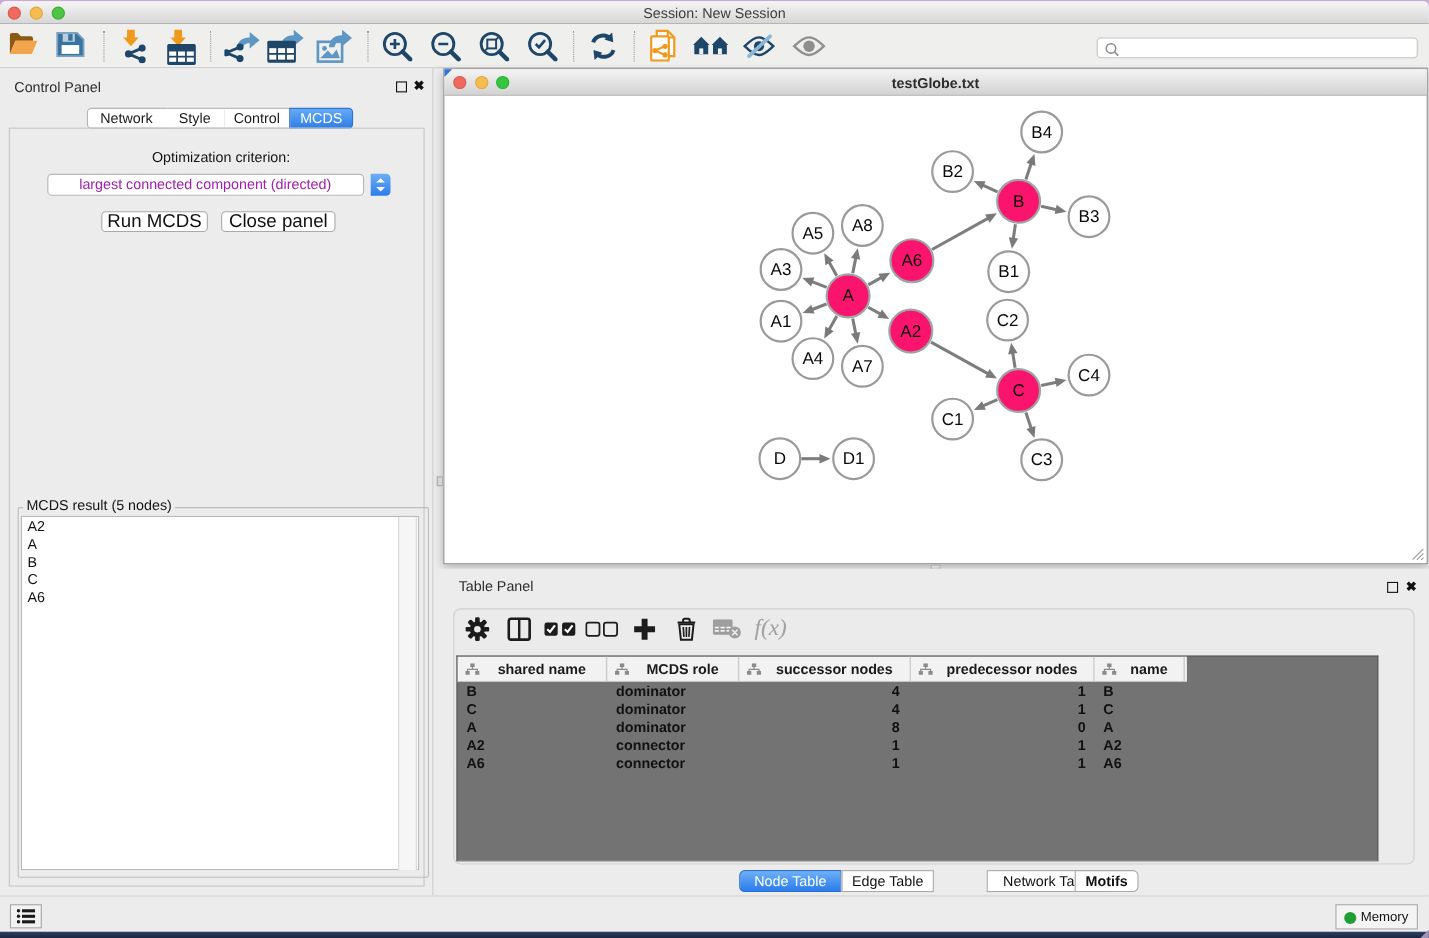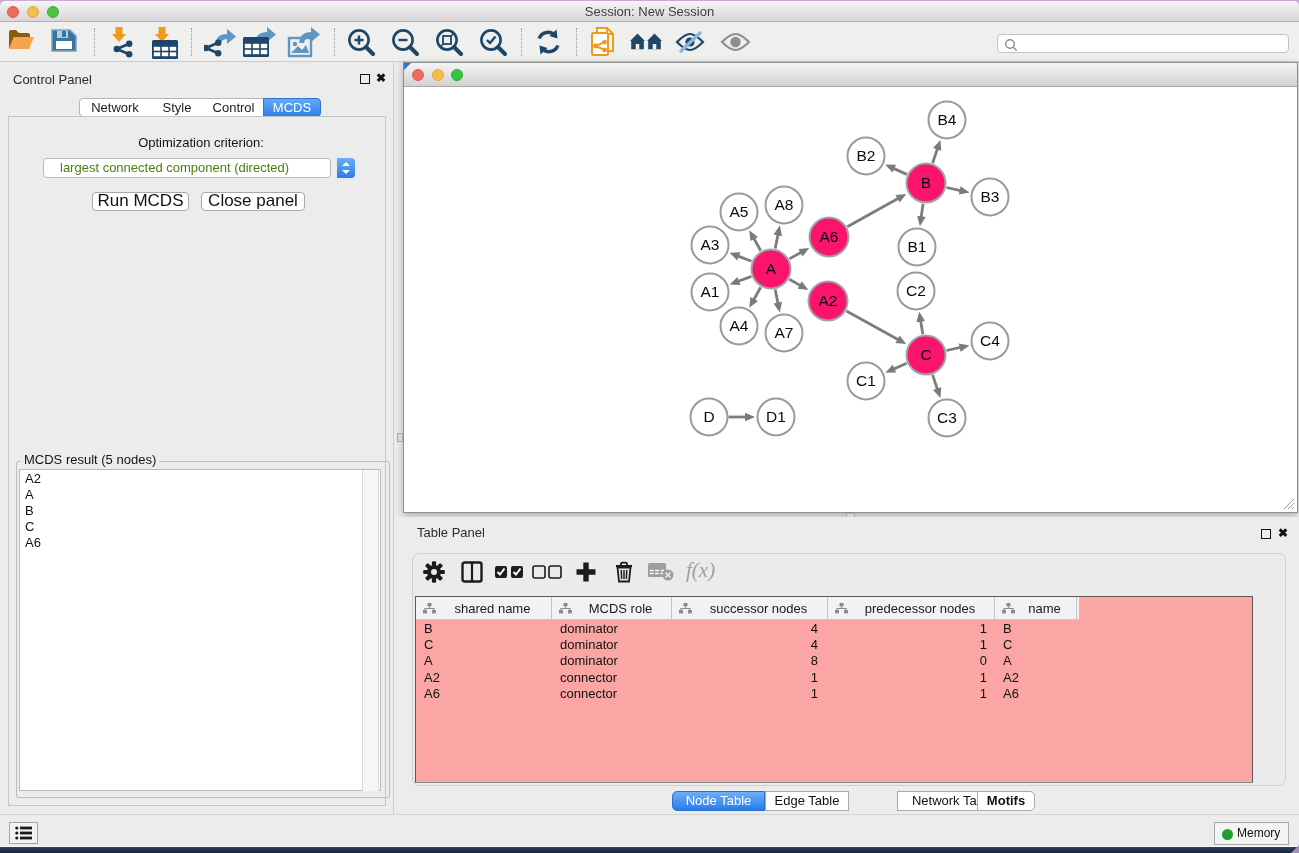--- a/index.html
+++ b/index.html
@@ -20,21 +20,21 @@
 #cp-title { left:13px; top:10px; font-size:13px; color:#2c2c2c; }
 #cp-float { left:360px; top:12px; width:10px; height:10px; border:1.6px solid #111; }
 #cp-close { left:376px; top:9px; font-size:12px; color:#111; font-weight:bold; }
 .tab { position:absolute; top:36px; height:19px; background:#fff; border:1px solid #b5b5b5; font-size:13px; color:#1c1c1c; text-align:center; line-height:17px; }
 #tab-network { left:79px; width:72px; border-radius:4px 0 0 4px; }
 #tab-style { left:150px; width:55px; border-left:none; }
 #tab-select { left:204px; width:60px; border-left:none; }
 #tab-mcds { left:263px; width:58px; border-radius:0 4px 4px 0; border:1px solid #2e72d2; background:linear-gradient(#66aaf5,#2e7fe9); color:#fff; }
 #cp-inner { left:8px; top:54px; width:378px; height:690px; border:1px solid #c6c6c6; }
 #opt-label { left:4px; top:73px; width:394px; text-align:center; font-size:13px; color:#141414; }
-#dropdown { left:43px; top:96px; width:288px; height:20px; background:#fff; border:1px solid #b7b7b7; border-radius:4px; font-size:13px; color:#4d7c0f; line-height:18px; padding-left:16px; }
+#dropdown { left:43px; top:96px; width:288px; height:20px; background:#fff; border:1px solid #b7b7b7; border-radius:4px; font-size:13px; color:#a21caf; line-height:18px; padding-left:28px; }
 #dd-btn { left:337px; top:96px; width:18px; height:20px; border-radius:0 4px 4px 0; background:linear-gradient(#6cadf6,#2d7de8); }
 .pbtn { position:absolute; top:130px; height:19px; background:#fff; border:1px solid #a9a9a9; border-radius:4px; font-size:17px; color:#111; text-align:center; line-height:16px; }
 #btn-run { left:92px; width:97px; }
 #btn-close { left:201px; width:104px; }
 #resgroup { left:16px; top:399px; width:374px; height:337px; border:1px solid #bdbdbd; border-radius:2px; }
 #reslabel { left:21px; top:390px; background:#ececec; padding:0 3px; font-size:13px; color:#141414; }
 #reslist { left:19px; top:407px; width:362px; height:322px; background:#fff; border:1px solid #b9b9b9; font-size:13px; color:#111; line-height:16px; padding:1px 0 0 5px; }
 #resscroll { left:362px; top:408px; width:17px; height:321px; background:#f6f6f6; border-left:1px solid #dadada; border-right:1px solid #dadada; }
 #netwin { left:403px; top:62px; width:895px; height:451px; background:#fff; border:1px solid #8e8e8e; box-shadow:0 3px 8px rgba(0,0,0,0.25); }
 #nw-titlebar { left:0; top:0; width:893px; height:24px; background:linear-gradient(#f4f4f4,#d2d2d2); border-bottom:1px solid #a8a8a8; }
@@ -43,21 +43,21 @@
 #bluecorner { left:0px; top:0px; width:0; height:0; border-top:7px solid #2f6fe0; border-right:7px solid transparent; }
 .graph { position:absolute; left:-1px; top:23px; }
 #grip { right:2px; bottom:2px; width:11px; height:11px; }
 #vhandle { left:397px; top:433px; width:6px; height:9px; background:#d6d6d6; border:1px solid #ababab; }
 #hhandle { left:846px; top:513px; width:9px; height:5px; background:#d6d6d6; border:1px solid #ababab; }
 #tpanel { left:395px; top:517px; width:904px; height:297px; background:#ececec; }
 #tp-title { left:22px; top:8px; font-size:13px; color:#2c2c2c; }
 #tp-float { left:866px; top:12px; width:10px; height:10px; border:1.6px solid #111; }
 #tp-close { left:883px; top:9px; font-size:12px; color:#111; font-weight:bold; }
 #tp-box { left:17px; top:36px; width:874px; height:233px; border:1px solid #d0d0d0; border-radius:7px; background:#ebebeb; }
-#tbl { left:20px; top:79px; width:838px; height:187px; background:#fca5a5; border:1px solid #5a5a5a; border-bottom:1px solid #8a8a8a; }
+#tbl { left:20px; top:79px; width:838px; height:187px; background:#737373; border:1px solid #5a5a5a; border-bottom:1px solid #8a8a8a;font-weight:bold; }
 #thead { position:absolute; left:0; top:0; width:663px; height:23px; background:#f2f2f2; border-bottom:1px solid #c8c8c8; }
 .thc { position:absolute; top:0; height:22px; border-right:1px solid #c4c4c4; display:flex; align-items:center; padding-left:7px; font-size:13px; color:#1a1a1a; }
 .tr { position:absolute; left:0; width:870px; height:16px; }
 .td { position:absolute; top:0; font-size:13px; color:#111; line-height:16px; }
 .td-r { text-align:right; }
 .btab { position:absolute; top:274px; height:20px; background:#fff; border:1px solid #a9a9a9; font-size:13px; color:#111; text-align:center; line-height:18px; }
 .btab.sel { background:linear-gradient(#6db0f7,#2a7ceb); color:#fff; border-color:#2a6fd0; }
 #statusbar { left:0; top:814px; width:1299px; height:33px; background:#ececec; border-top:1px solid #d5d5d5; border-bottom:1px solid #f8f8f8; }
 #sb-btn { left:9px; top:7px; width:29px; height:22px; border:1px solid #a5a5a5; background:#f2f2f2; }
 #memory { left:1214px; top:7px; width:75px; height:23px; border:1px solid #a8a8a8; background:#f4f4f4; font-size:12px; color:#111; line-height:21px; padding-left:22px; }
@@ -212,20 +212,21 @@
   <div class="abs" id="reslabel">MCDS result (5 nodes)</div>
   <div class="abs" id="reslist">A2<br>A<br>B<br>C<br>A6</div>
   <div class="abs" id="resscroll"></div>
 </div>
 <div class="abs" id="netwin">
   <div class="abs" id="nw-titlebar"></div>
   <div class="abs" id="bluecorner"></div>
   <div class="abs tl2" style="left:8px;background:#ee6a5f;border:1px solid #dc5a50"></div>
   <div class="abs tl2" style="left:27.5px;background:#f5bd4f;border:1px solid #e2a63c"></div>
   <div class="abs tl2" style="left:47px;background:#35c63e;border:1px solid #2cae35"></div>
+  <div class="abs" id="nw-title">testGlobe.txt</div>
   <svg class="graph" width="894" height="426" viewBox="0 0 894 426">
       <g stroke="#7d7d7d" stroke-width="2.8">
         <line x1="348.4" y1="190.4" x2="334.1" y2="195.8"></line>
         <polygon points="326.6,198.6 334.5,191.0 337.5,199.1" stroke="none" fill="#7a7a7a"></polygon>
         <line x1="348.5" y1="175.3" x2="334.0" y2="169.6"></line>
         <polygon points="326.5,166.7 337.4,166.3 334.3,174.4" stroke="none" fill="#7a7a7a"></polygon>
         <line x1="357.7" y1="201.3" x2="350.2" y2="214.7"></line>
         <polygon points="346.3,221.7 347.4,210.9 354.9,215.1" stroke="none" fill="#7a7a7a"></polygon>
         <line x1="357.7" y1="164.7" x2="350.2" y2="151.3"></line>
         <polygon points="346.3,144.3 354.9,150.9 347.4,155.1" stroke="none" fill="#7a7a7a"></polygon>

